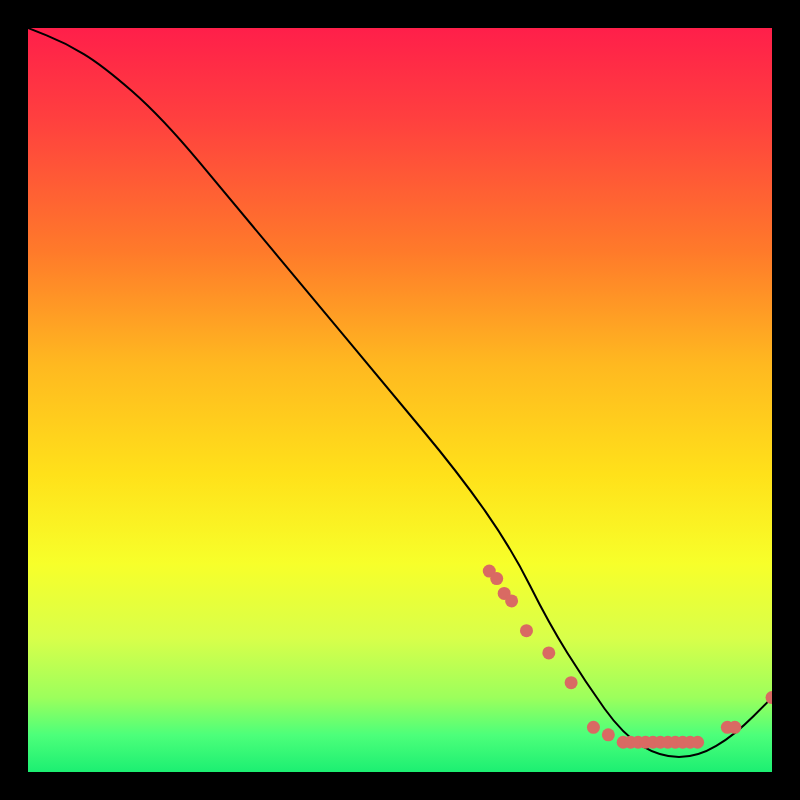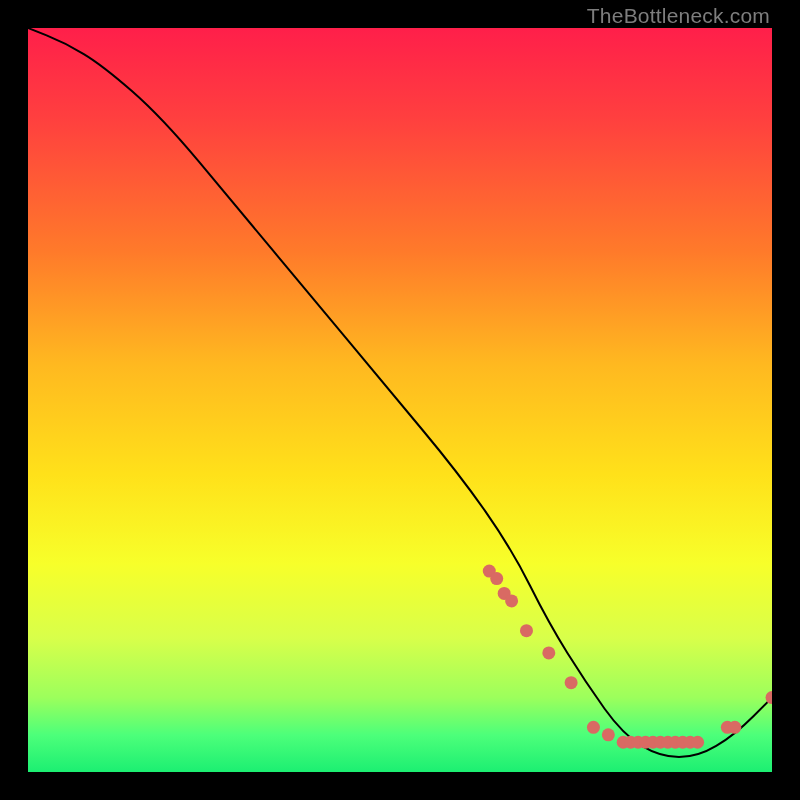--- a/index.html
+++ b/index.html
@@ -59,21 +59,20 @@
     font-weight: 500;
     letter-spacing: 0.2px;
     user-select: none;
   }
 </style>
 </head>
 <body>
 
 <div class="frame">
 
-  <div class="watermark">TheBottleneck.com</div>
 
   <div class="plot">
     <div class="gradient"></div>
     <svg class="curve-svg" viewBox="0 0 744 744" preserveAspectRatio="none">
       <path id="curve-path" fill="none" stroke-width="2" d="M 0 0 Q 0 0 18.6 7.439999999999998 Q 37.2 14.879999999999995 55.800000000000004 26.04000000000002 Q 74.4 37.200000000000045 104.16 63.24000000000001 Q 133.92 89.27999999999997 171.12 133.91999999999996 Q 208.32000000000002 178.55999999999995 245.52000000000004 223.19999999999996 Q 282.72 267.84 319.92 312.48 Q 357.12 357.12 394.32 401.76 Q 431.52 446.4 457.56 483.59999999999997 Q 483.6 520.8 502.2 558 Q 520.8 595.2 539.4 624.96 Q 558 654.72 576.6 680.76 Q 595.2 706.8 613.8 717.96 Q 632.4 729.12 651 729.12 Q 669.6 729.12 688.2 717.96 Q 706.8 706.8 725.4 688.2 T 744 669.6" stroke="#000000"></path>
       <g id="marker-layer">
           <circle cx="461.28" cy="543.12" r="6.5" fill="#d96a63"></circle>
           <circle cx="468.72" cy="550.56" r="6.5" fill="#d96a63"></circle>
           <circle cx="476.16" cy="565.44" r="6.5" fill="#d96a63"></circle>
           <circle cx="483.6" cy="572.88" r="6.5" fill="#d96a63"></circle>

